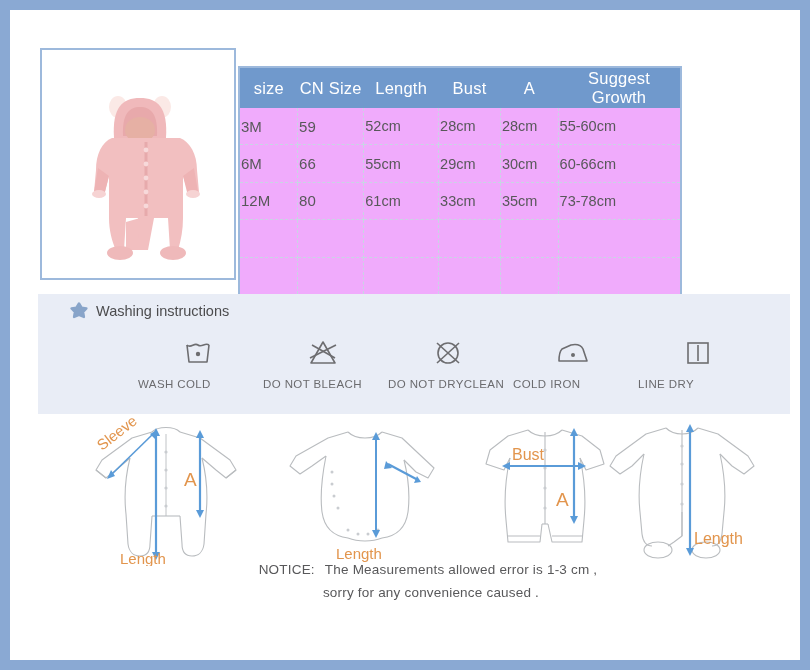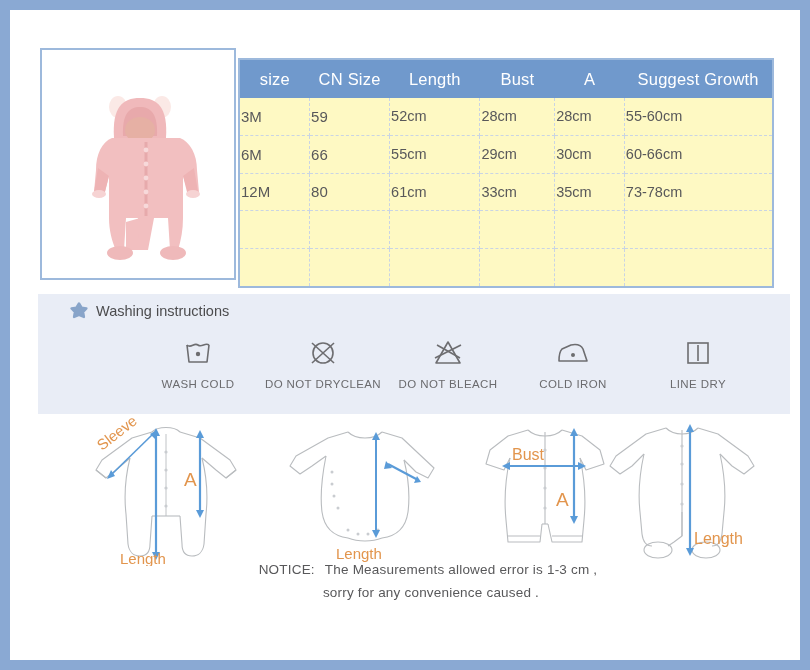--- a/index.html
+++ b/index.html
@@ -48,26 +48,26 @@
   #product-photo {
     position: absolute;
     inset: 0;
     overflow: hidden;
   }
 
   
   #size-table {
     position: absolute;
     left: 210px;
-    top: 10px;
-    width: 536px;
+    top: 18px;
+    width: 444px;
     height: 230px;
     box-sizing: border-box;
     border: 2px solid #9db9dc;
-    background: #fef9c3;
+    background: #f0abfc;
   }
   table.sz {
     width: 100%;
     height: 100%;
     border-collapse: collapse;
     table-layout: fixed;
   }
   table.sz th {
     background: #7099cc;
     color: #ffffff;
@@ -118,21 +118,20 @@
     left: 100px;
     top: 40px;
     width: 620px;
     display: flex;
     justify-content: space-between;
   }
   .wash-item {
     width: 120px;
     display: flex;
     flex-direction: column;
-    align-items: center;
   }
   .wash-glyph {
     height: 38px;
     display: flex;
     align-items: center;
     justify-content: center;
   }
   .wash-label {
     margin-top: 6px;
     font-size: 11.5px;
@@ -303,38 +302,38 @@
             <path d="M6 7 L8 24 L26 24 L28 7" fill="none" stroke="#6d6d70" stroke-width="1.6" stroke-linejoin="round"></path>
             <path d="M6 7 C10 11 13 4 17 7 C21 10 24 4 28 7" fill="none" stroke="#6d6d70" stroke-width="1.6"></path>
             <circle cx="17" cy="16" r="2.2" fill="#6d6d70"></circle>
           </svg>
         </div>
         <div class="wash-label">WASH COLD</div>
       </div>
 
       <div class="wash-item">
         <div class="wash-glyph">
+          <svg width="36" height="30" viewBox="0 0 36 30">
+            <path d="M18 4 L30 25 L6 25 Z" fill="none" stroke="#6d6d70" stroke-width="1.6" stroke-linejoin="round"></path>
+            <line x1="5" y1="20" x2="31" y2="7" stroke="#6d6d70" stroke-width="1.6"></line>
+            <line x1="7" y1="7" x2="30" y2="20" stroke="#6d6d70" stroke-width="1.6"></line>
+          </svg>
+        </div>
+        <div class="wash-label">DO NOT BLEACH</div>
+      </div>
+
+      <div class="wash-item">
+        <div class="wash-glyph">
           <svg width="34" height="30" viewBox="0 0 34 30">
             <circle cx="17" cy="15" r="10" fill="none" stroke="#6d6d70" stroke-width="1.6"></circle>
             <line x1="6" y1="5" x2="28" y2="25" stroke="#6d6d70" stroke-width="1.6"></line>
             <line x1="28" y1="5" x2="6" y2="25" stroke="#6d6d70" stroke-width="1.6"></line>
           </svg>
         </div>
         <div class="wash-label">DO NOT DRYCLEAN</div>
-      </div>
-
-      <div class="wash-item">
-        <div class="wash-glyph">
-          <svg width="36" height="30" viewBox="0 0 36 30">
-            <path d="M18 4 L30 25 L6 25 Z" fill="none" stroke="#6d6d70" stroke-width="1.6" stroke-linejoin="round"></path>
-            <line x1="5" y1="20" x2="31" y2="7" stroke="#6d6d70" stroke-width="1.6"></line>
-            <line x1="7" y1="7" x2="30" y2="20" stroke="#6d6d70" stroke-width="1.6"></line>
-          </svg>
-        </div>
-        <div class="wash-label">DO NOT BLEACH</div>
       </div>
 
       <div class="wash-item">
         <div class="wash-glyph">
           <svg width="38" height="30" viewBox="0 0 38 30">
             <path d="M5 23 L33 23 L29 11 C27 7 22 6 17 7 L8 11 C6 13 5 18 5 23 Z" fill="none" stroke="#6d6d70" stroke-width="1.6" stroke-linejoin="round"></path>
             <circle cx="19" cy="17" r="2" fill="#6d6d70"></circle>
           </svg>
         </div>
         <div class="wash-label">COLD IRON</div>

